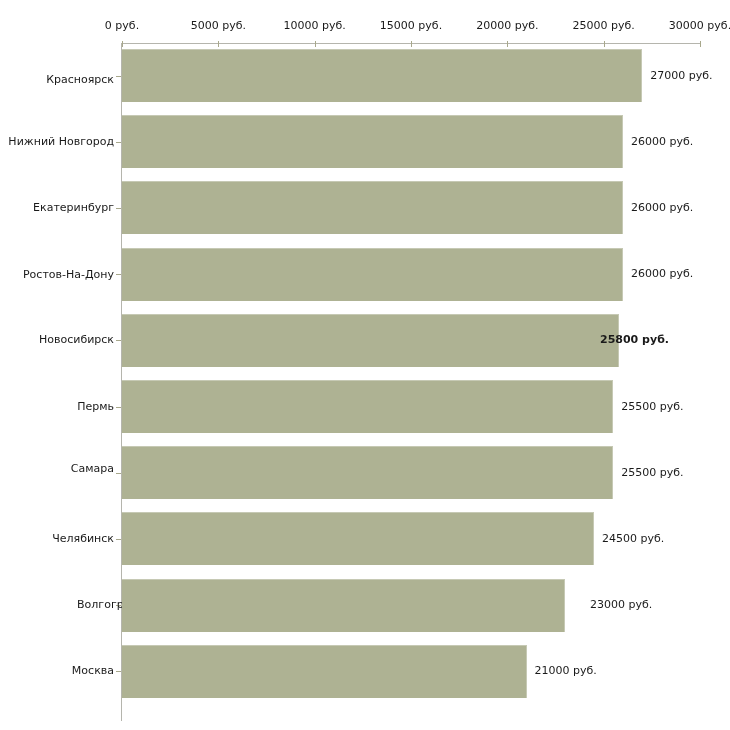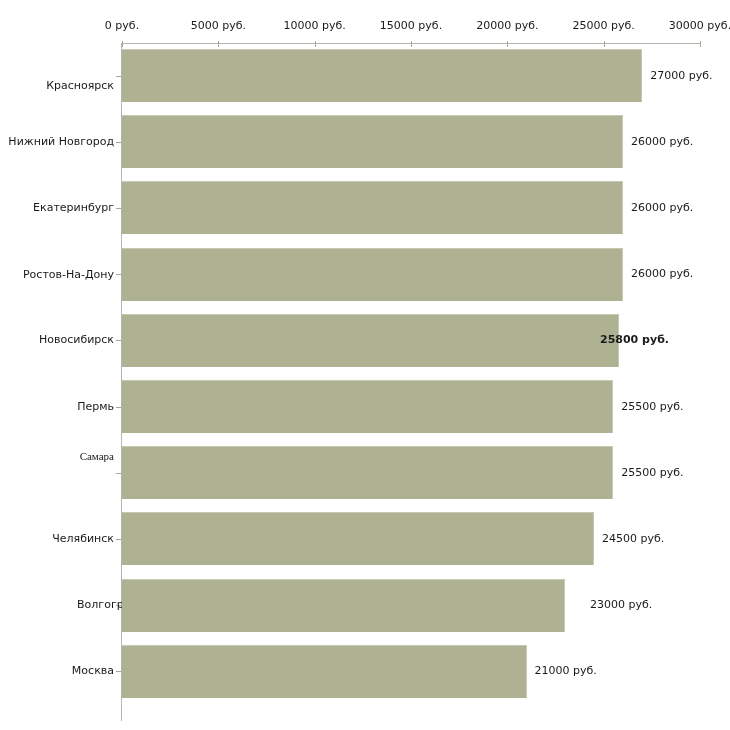--- a/index.html
+++ b/index.html
@@ -135,39 +135,39 @@
       <div class="tick-v" style="top: 195px;"></div>
       <div class="tick-v" style="top: 261px;"></div>
       <div class="tick-v" style="top: 327px;"></div>
       <div class="tick-v" style="top: 394px;"></div>
       <div class="tick-v" style="top: 460px;"></div>
       <div class="tick-v" style="top: 526px;"></div>
       <div class="tick-v" style="top: 592px;"></div>
       <div class="tick-v" style="top: 658px;"></div>
     </div>
   <div id="y-tick-labels">
-      <div class="cat-label-wrap" style="top: 73px;">
+      <div class="cat-label-wrap" style="top: 67px;">
         <div class="cat-label">Красноярск</div>
       </div>
       <div class="cat-label-wrap" style="top: 128.7px;">
         <div class="cat-label">Нижний Новгород</div>
       </div>
       <div class="cat-label-wrap" style="top: 194.9px;">
         <div class="cat-label">Екатеринбург</div>
       </div>
       <div class="cat-label-wrap" style="top: 262px;">
         <div class="cat-label">Ростов-На-Дону</div>
       </div>
       <div class="cat-label-wrap" style="top: 327.3px;">
         <div class="cat-label">Новосибирск</div>
       </div>
       <div class="cat-label-wrap" style="top: 393.5px;">
         <div class="cat-label">Пермь</div>
       </div>
-      <div class="cat-label-wrap" style="top: 443px; font-family: Liberation Serif, serif;">
+      <div class="cat-label-wrap" style="top: 456px;">
         <div class="cat-label">Самара</div>
       </div>
       <div class="cat-label-wrap" style="top: 525.9px;">
         <div class="cat-label">Челябинск</div>
       </div>
       <div class="cat-label-wrap" style="top: 592.1px; padding-left: 24px;">
         <div class="cat-label">Волгоград</div>
       </div>
       <div class="cat-label-wrap" style="top: 658.3px;">
         <div class="cat-label">Москва</div>

